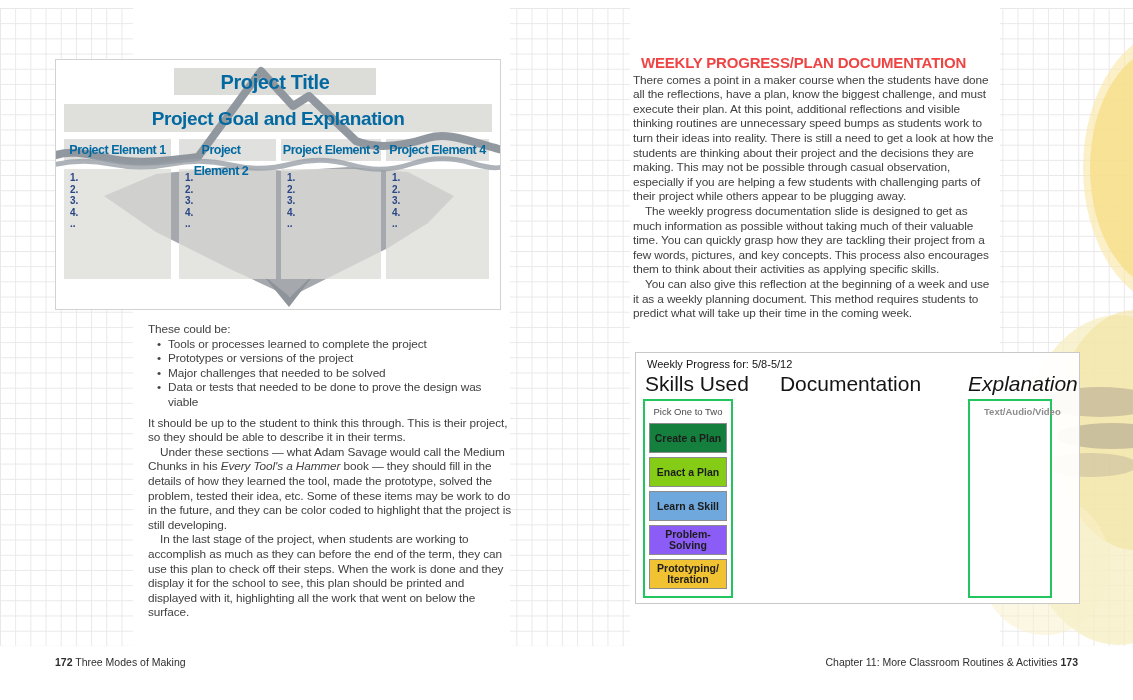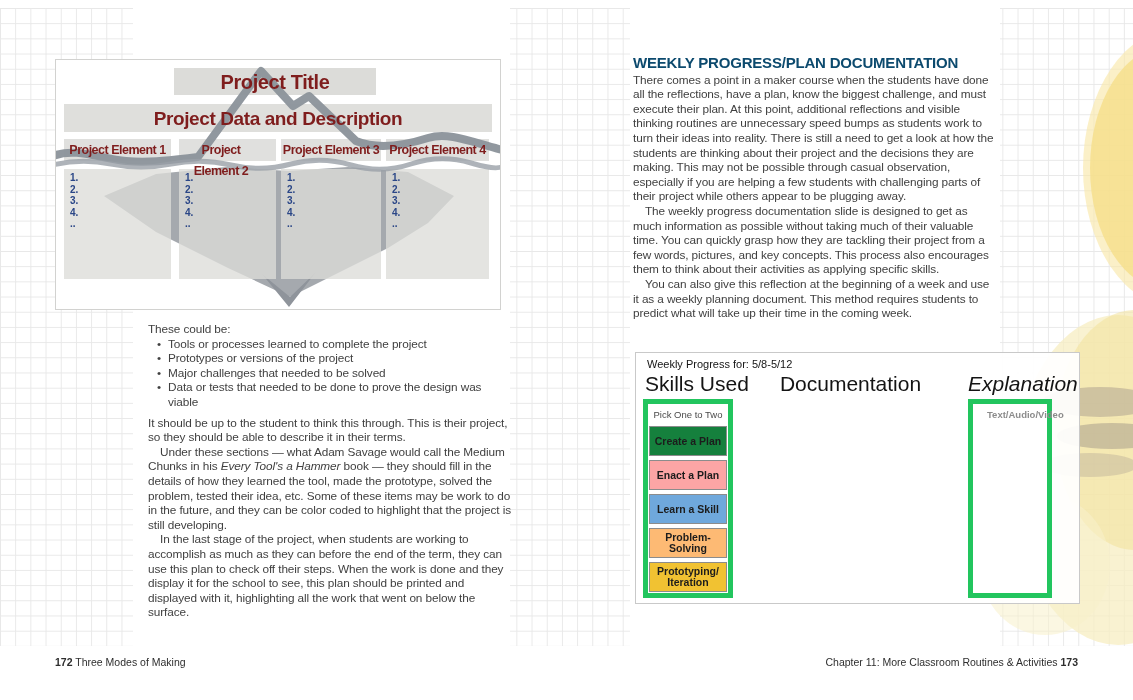--- a/index.html
+++ b/index.html
@@ -15,52 +15,52 @@
   .page-panel { position:absolute; top:8px; height:638px; background:#ffffff; }
   .page-panel.left  { left:133px; width:377px; }
   .page-panel.right { left:630px; width:370px; }
 
   .blobs { position:absolute; left:0; top:0; pointer-events:none; }
 
   
   .diagram { position:absolute; left:55px; top:59px; width:444px; height:249px;
              background:#fff; border:1px solid #d2d2d0; }
   .diagram svg { position:absolute; left:0; top:0; }
-  .d-text { position:absolute; color:#7f1d1d; font-weight:bold; text-align:center; }
+  .d-text { position:absolute; color:#0369a1; font-weight:bold; text-align:center; }
   .d-title { left:118px; top:9px;  width:202px; font-size:20px; line-height:26px; letter-spacing:-0.4px; }
   .d-goal  { left:8px;   top:45px; width:428px; font-size:19px; line-height:27px; letter-spacing:-0.4px; }
   .d-el    { top:80px; font-size:12.5px; line-height:21px; letter-spacing:-0.5px; }
   .d-el.e1 { left:8px;   width:107px; }
   .d-el.e2 { left:123px; width:84px;  }
   .d-el.e3 { left:225px; width:100px; }
   .d-el.e4 { left:330px; width:103px; }
   .d-list  { position:absolute; top:112px; width:40px; color:#2a4687; font-weight:bold;
              font-size:10px; line-height:11.6px; white-space:pre-line; text-align:left; }
   .d-list.c1 { left:14px; } .d-list.c2 { left:129px; } .d-list.c3 { left:231px; } .d-list.c4 { left:336px; }
 
   
   .body-text { position:absolute; color:#3f3f3f; font-size:11.8px; line-height:14.6px; letter-spacing:-0.1px; }
   .body-text p { margin:0; }
   .body-text p.indent { text-indent:12px; }
   .left-body  { left:148px; top:322px; width:364px; }
   .right-body { left:633px; top:56px;  width:362px; }
-  .heading { margin:0 0 2px 0; font-weight:bold; font-size:15px; letter-spacing:-0.2px; color:#0c4a6e; }
+  .heading { margin:0 0 2px 8px; font-weight:bold; font-size:15px; letter-spacing:-0.2px; color:#ef4444; }
   ul.bullets { margin:0 0 6px 20px; padding:0; list-style:none; }
   ul.bullets li { position:relative; }
   ul.bullets li::before { content:"\2022"; position:absolute; left:-11px; }
 
   
   .wp-form { position:absolute; left:635px; top:352px; width:443px; height:250px;
              background:rgba(255,255,255,.93); border:1px solid #c9c9c9; box-sizing:content-box; }
   .wp-label { position:absolute; left:11px; top:5px; font-size:11px; color:#141414; }
   .wp-h { position:absolute; top:19px; font-size:21px; color:#141414; }
   .wp-h.skills { left:9px; }
   .wp-h.doc { left:102px; width:225px; text-align:center; }
   .wp-h.exp { left:332px; width:104px; text-align:center;font-style:italic; }
-  .fbox { position:absolute; top:46px; height:199px; border:5px solid #22c55e; box-sizing:border-box;
+  .fbox { position:absolute; top:46px; height:199px; border:2px solid #22c55e; box-sizing:border-box;
           background:rgba(255,255,255,.8); }
   .fbox.skills { left:7px;   width:90px;  }
   .fbox.doc    { left:102px; width:225px; }
   .fbox.exp    { left:332px; width:84px;padding-left:14px; }
   .fbox-sub { margin-top:5px; text-align:center; font-size:9.5px; color:#4a4a4a; }
   .fbox-sub.gray { color:#8c8c8c; font-weight:bold; }
   .skill-btn { margin:4px auto 0; width:78px; height:30px; border:1px solid #8c8c8c; box-sizing:border-box;
                display:flex; align-items:center; justify-content:center; text-align:center;
                font-size:10.5px; font-weight:bold; color:#1c1c1c; line-height:11px; white-space:pre-line; }
   .skill-btn.first { margin-top:6px; }
@@ -102,21 +102,21 @@
       <rect x="225" y="79" width="100" height="22" fill="#dcdcd9" fill-opacity="0.88"></rect>
       <rect x="330" y="79" width="103" height="22" fill="#dcdcd9" fill-opacity="0.88"></rect>
       <rect x="8" y="109" width="107" height="110" fill="#dcdcd9" fill-opacity="0.78"></rect>
       <rect x="123" y="109" width="97" height="110" fill="#dcdcd9" fill-opacity="0.78"></rect>
       <rect x="225" y="109" width="100" height="110" fill="#dcdcd9" fill-opacity="0.78"></rect>
       <rect x="330" y="109" width="103" height="110" fill="#dcdcd9" fill-opacity="0.78"></rect>
       <path d="M-3,96 C20,87 45,99 70,101 C95,103 115,100 142,97 L205,11 L237,46 L253,36 L300,81 C322,90 350,85 372,78 C394,71 420,84 447,90" fill="none" stroke="#8b929a" stroke-width="8" stroke-linejoin="round" stroke-linecap="round" opacity="0.95"></path>
       <path d="M-3,105 Q25,98 55,104 T115,104 T175,105 T235,104 T295,105 T355,104 T415,103 T450,104" fill="none" stroke="#9aa0a7" stroke-width="5" opacity="0.8"></path>
     </svg>
     <div class="d-text d-title">Project Title</div>
-    <div class="d-text d-goal">Project Data and Description</div>
+    <div class="d-text d-goal">Project Goal and Explanation</div>
     <div class="d-text d-el e1">Project Element 1</div>
     <div class="d-text d-el e2">Project Element 2</div>
     <div class="d-text d-el e3">Project Element 3</div>
     <div class="d-text d-el e4">Project Element 4</div>
     <div class="d-list c1">1.
 2.
 3.
 4.
 ..</div>
     <div class="d-list c2">1.
@@ -158,23 +158,23 @@
 
   <div class="wp-form">
     <div class="wp-label">Weekly Progress for: 5/8-5/12</div>
     <div class="wp-h skills">Skills Used</div>
     <div class="wp-h doc">Documentation</div>
     <div class="wp-h exp">Explanation</div>
 
     <div class="fbox skills">
       <div class="fbox-sub">Pick One to Two</div>
       <div class="skill-btn first" style="background: #15803d;">Create a Plan</div>
-      <div class="skill-btn" style="background: #fca5a5;">Enact a Plan</div>
+      <div class="skill-btn" style="background: #84cc16;">Enact a Plan</div>
       <div class="skill-btn" style="background: rgb(111, 168, 220);">Learn a Skill</div>
-      <div class="skill-btn" style="background: #fdba74;">Problem-Solving</div>
+      <div class="skill-btn" style="background: #8b5cf6;">Problem-Solving</div>
       <div class="skill-btn" style="background: rgb(241, 194, 50);">Prototyping/
 Iteration</div>
     </div>
     <div class="fbox exp">
       <div class="fbox-sub gray">Text/Audio/Video</div>
     </div>
   </div>
 
   <div class="footer fl">
     <span class="f-num">172</span>

